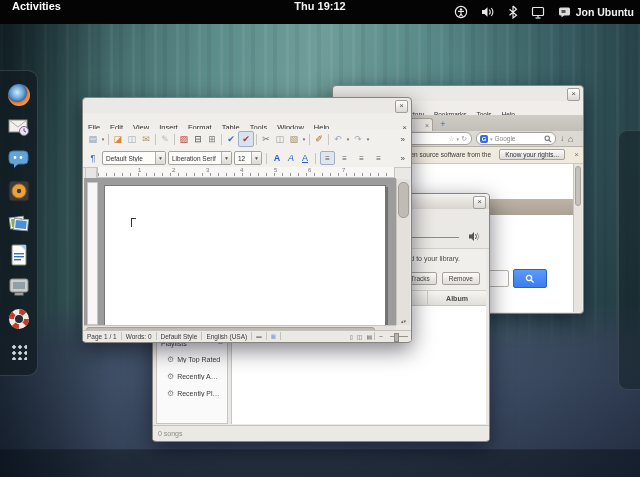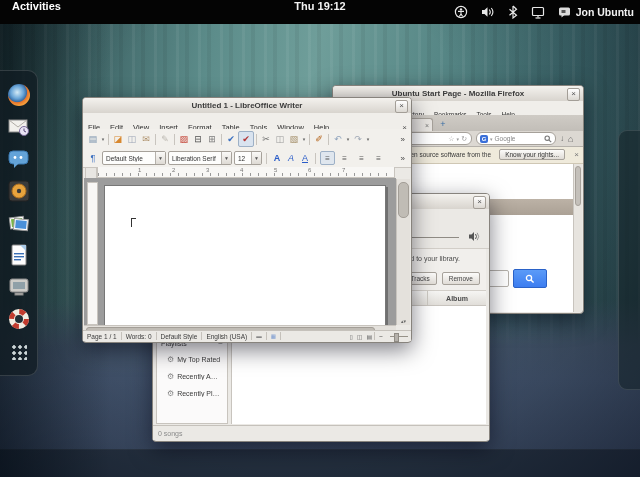--- a/index.html
+++ b/index.html
@@ -159,23 +159,20 @@
 <div id="stage">
 
   <div class="wp-base"></div>
   <div class="wp-stripes"></div>
   <div class="wp-blue"></div>
   <div class="wp-bottom"></div>
   <div class="wp-vignette"></div>
   <div class="ws-panel"></div>
 
   <div class="win" id="ff">
-    <div class="tbar">
-      <span class="wt">Ubuntu Start Page - Mozilla Firefox</span>
-    </div>
     <div class="closebtn">×</div>
     <div class="menurow" id="ff-menus">
       <span>File</span>
       <span>Edit</span>
       <span>View</span>
       <span>History</span>
       <span>Bookmarks</span>
       <span>Tools</span>
       <span>Help</span>
     </div>
@@ -270,23 +267,20 @@
       <div id="rb-cols">
         <div id="rb-colalbum">Album</div>
       </div>
     </div>
     <div id="rb-status">
       <span>0 songs</span>
     </div>
   </div>
 
   <div class="win" id="lo">
-    <div class="tbar">
-      <span class="wt">Untitled 1 - LibreOffice Writer</span>
-    </div>
     <div class="closebtn">×</div>
     <div class="menurow" id="lo-menus">
       <span>File</span>
       <span>Edit</span>
       <span>View</span>
       <span>Insert</span>
       <span>Format</span>
       <span>Table</span>
       <span>Tools</span>
       <span>Window</span>

